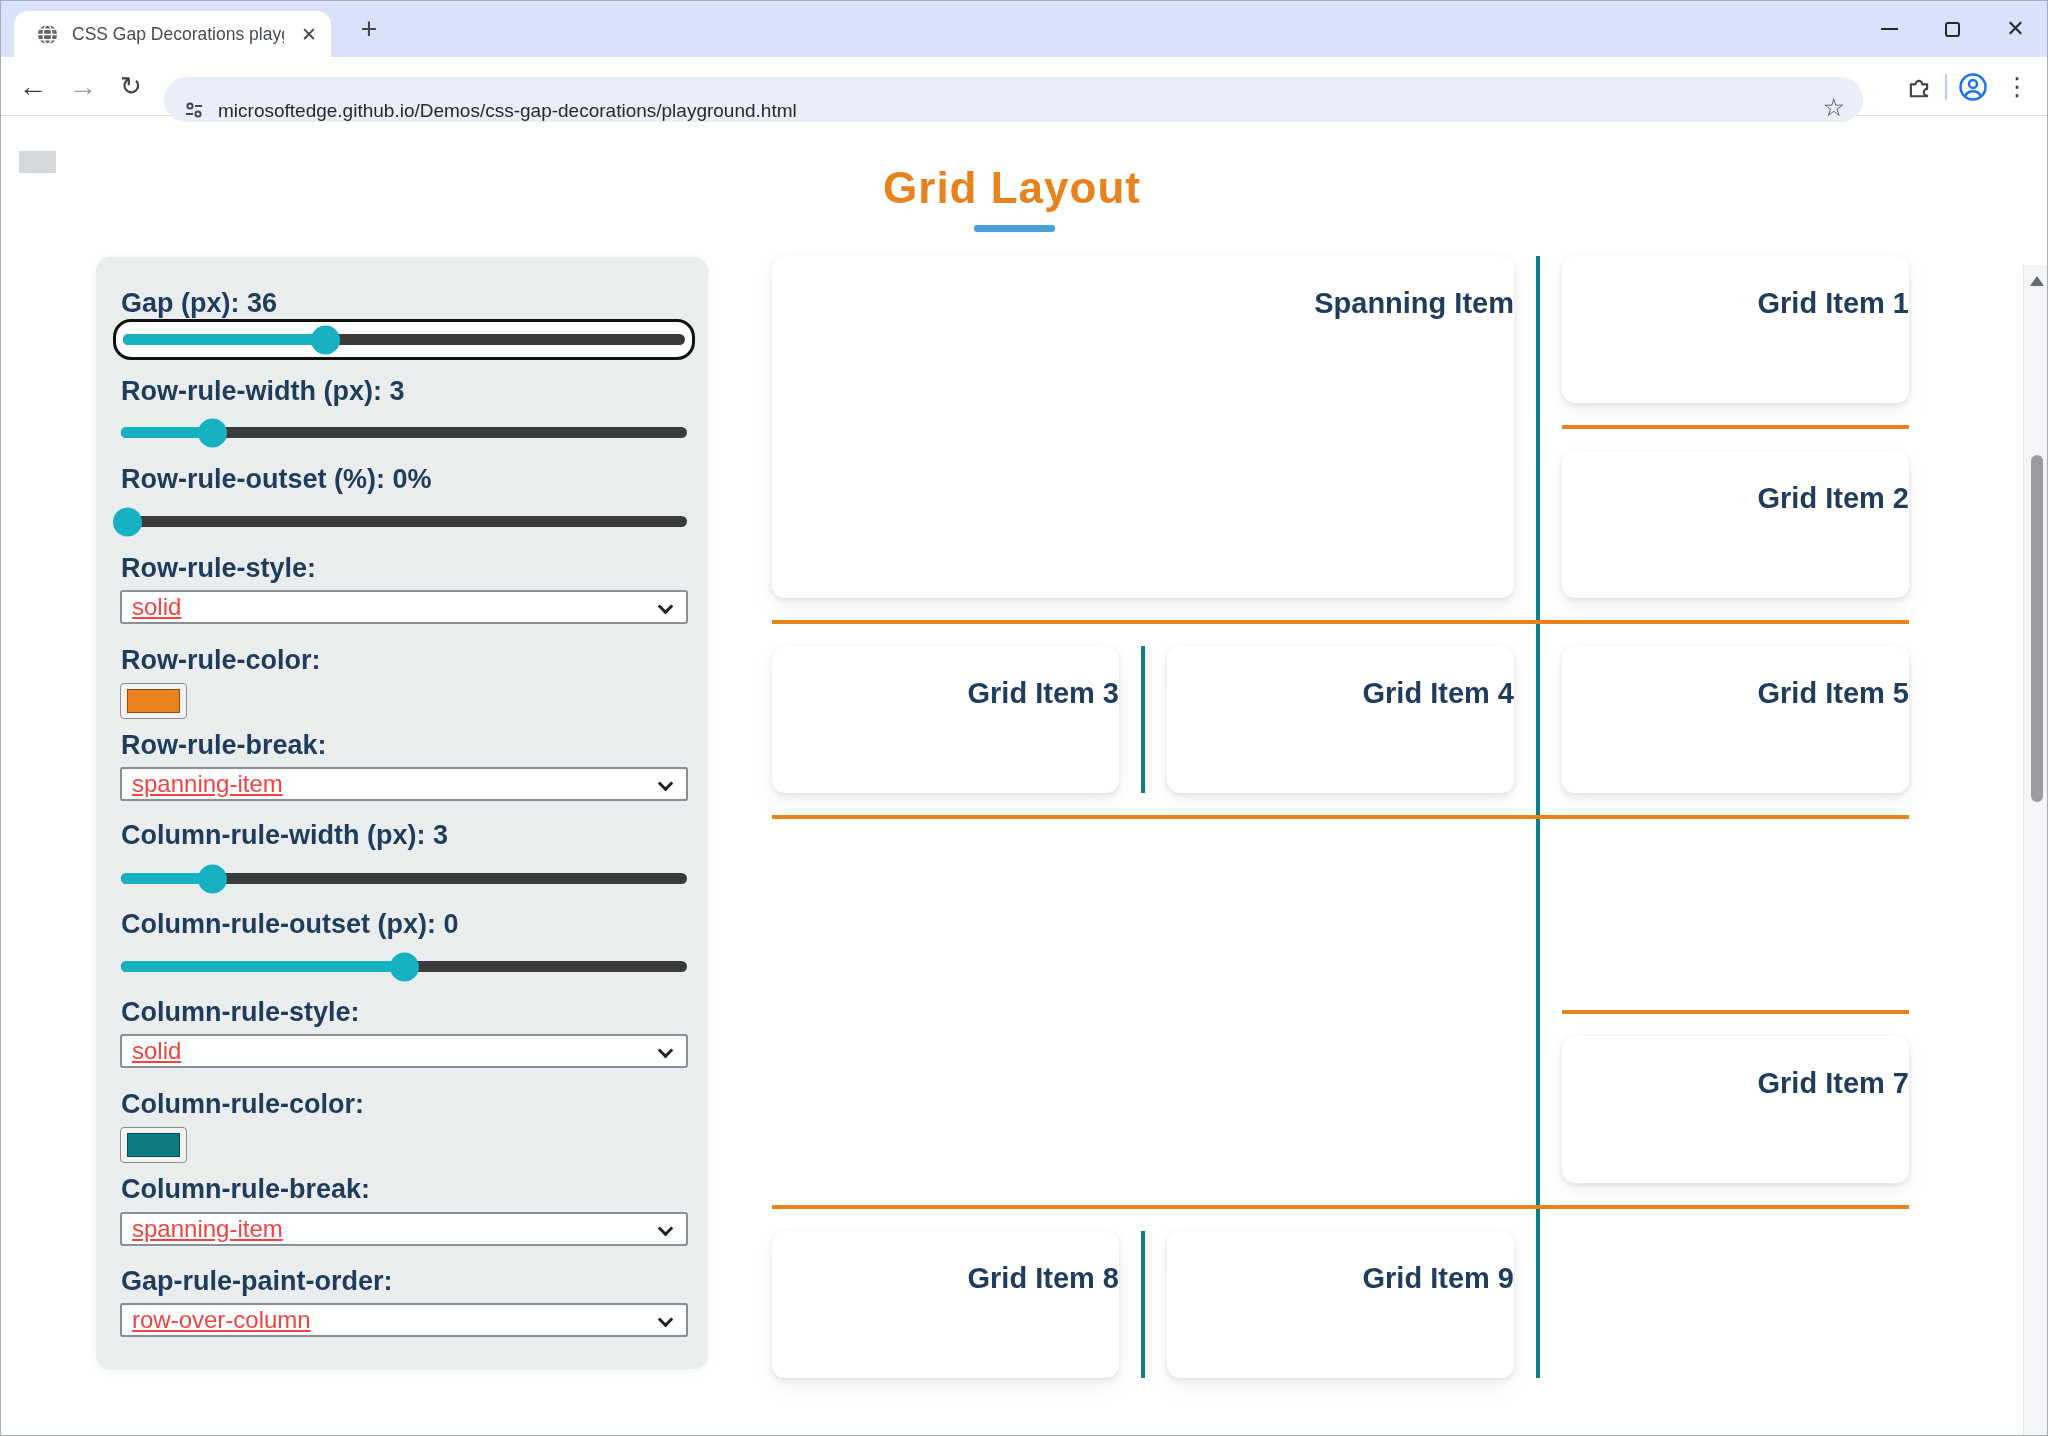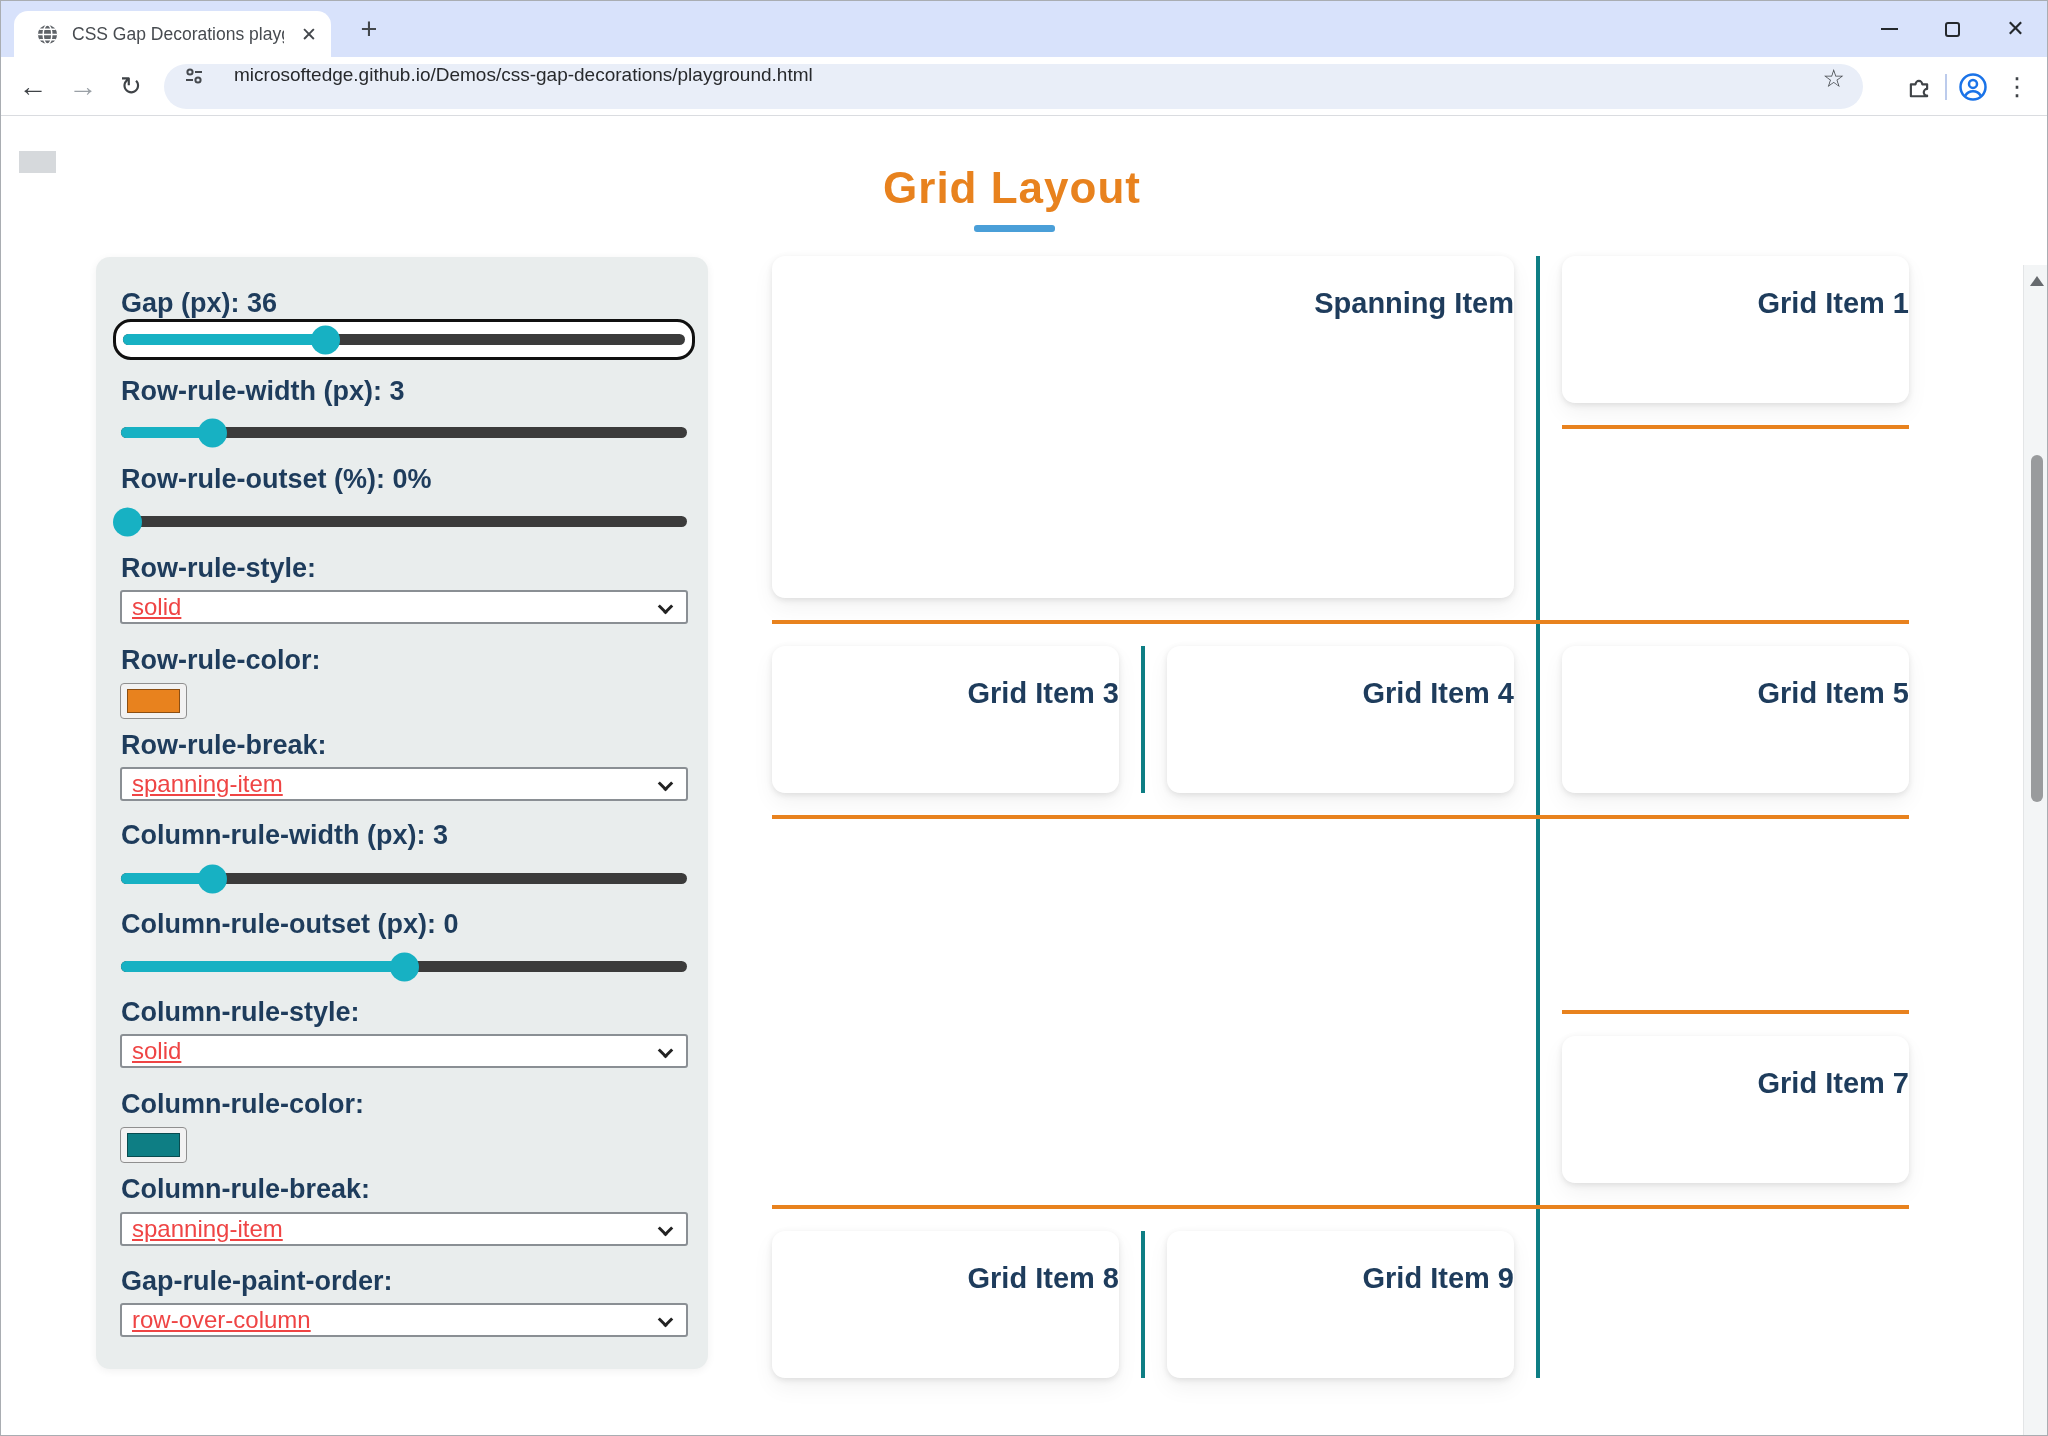--- a/index.html
+++ b/index.html
@@ -17,21 +17,21 @@
   .win-btn{width:63px;height:56px;display:flex;align-items:center;justify-content:center;}
   .ic-min{width:17px;height:2px;background:#24282c;}
   .ic-max{width:15px;height:15px;border:2px solid #24282c;border-radius:3px;}
   .ic-close{font-size:22px;color:#24282c;line-height:1;}
 
   .toolbar{position:absolute;left:0;top:56px;width:100%;height:59px;background:#fff;border-bottom:1px solid #dadce0;}
   .nav-ic{position:absolute;top:0;height:59px;display:flex;align-items:center;justify-content:center;width:44px;font-size:29px;color:#3f4347;}
   .nav-back{left:10px;}
   .nav-fwd{left:60px;color:#9aa0a6;}
   .nav-reload{left:108px;font-size:26px;}
-  .urlbar{position:absolute;left:163px;top:7px;width:1699px;height:45px;border-radius:23px;background:#e9eef8;display:flex;align-items:flex-start;padding:0 18px;gap:16px;}
+  .urlbar{position:absolute;left:163px;top:20px;width:1699px;height:45px;border-radius:23px;background:#e9eef8;display:flex;align-items:flex-end;padding:0 18px;}
   .tune-ic{width:24px;height:24px;flex:0 0 auto;}
   .url-text{margin-left:12px;font-size:19px;color:#27292c;white-space:nowrap;overflow:hidden;flex:1 1 auto;}
   .star-ic{font-size:25px;color:#3f4347;flex:0 0 auto;margin-left:12px;}
   .tb-right{position:absolute;right:8px;top:0;height:59px;display:flex;align-items:center;}
   .tb-btn{width:44px;height:44px;display:flex;align-items:center;justify-content:center;}
   .tb-divider{width:2px;height:26px;background:#bccbec;margin:0 4px;}
   .kebab{font-size:25px;color:#3f4347;}
 
   
   .page{position:absolute;left:0;top:116px;width:2048px;height:1320px;background:#fff;margin-top:32px;}
@@ -223,20 +223,21 @@
     <div class="rule-col" style="left:1140px;top:1082px;height:147px"></div>
 
     <div class="rule-row" style="left:1561px;top:276px;width:347px"></div>
     <div class="rule-row" style="left:771px;top:471px;width:1137px"></div>
     <div class="rule-row" style="left:771px;top:666px;width:1137px"></div>
     <div class="rule-row" style="left:1561px;top:861px;width:347px"></div>
     <div class="rule-row" style="left:771px;top:1056px;width:1137px"></div>
 
     <div class="card" style="left:771px;top:107px;width:742px;height:342px">Spanning Item</div>
     <div class="card" style="left:1561px;top:107px;width:347px;height:147px">Grid Item 1</div>
+    <div class="card" style="left:1561px;top:302px;width:347px;height:147px">Grid Item 2</div>
     <div class="card" style="left:771px;top:497px;width:347px;height:147px">Grid Item 3</div>
     <div class="card" style="left:1166px;top:497px;width:347px;height:147px">Grid Item 4</div>
     <div class="card" style="left:1561px;top:497px;width:347px;height:147px">Grid Item 5</div>
     <div class="card" style="left:1561px;top:887px;width:347px;height:147px">Grid Item 7</div>
     <div class="card" style="left:771px;top:1082px;width:347px;height:147px">Grid Item 8</div>
     <div class="card" style="left:1166px;top:1082px;width:347px;height:147px">Grid Item 9</div>
 
     <div class="scrollbar">
       <div class="tri-up"></div>
       <div class="sb-thumb"></div>

